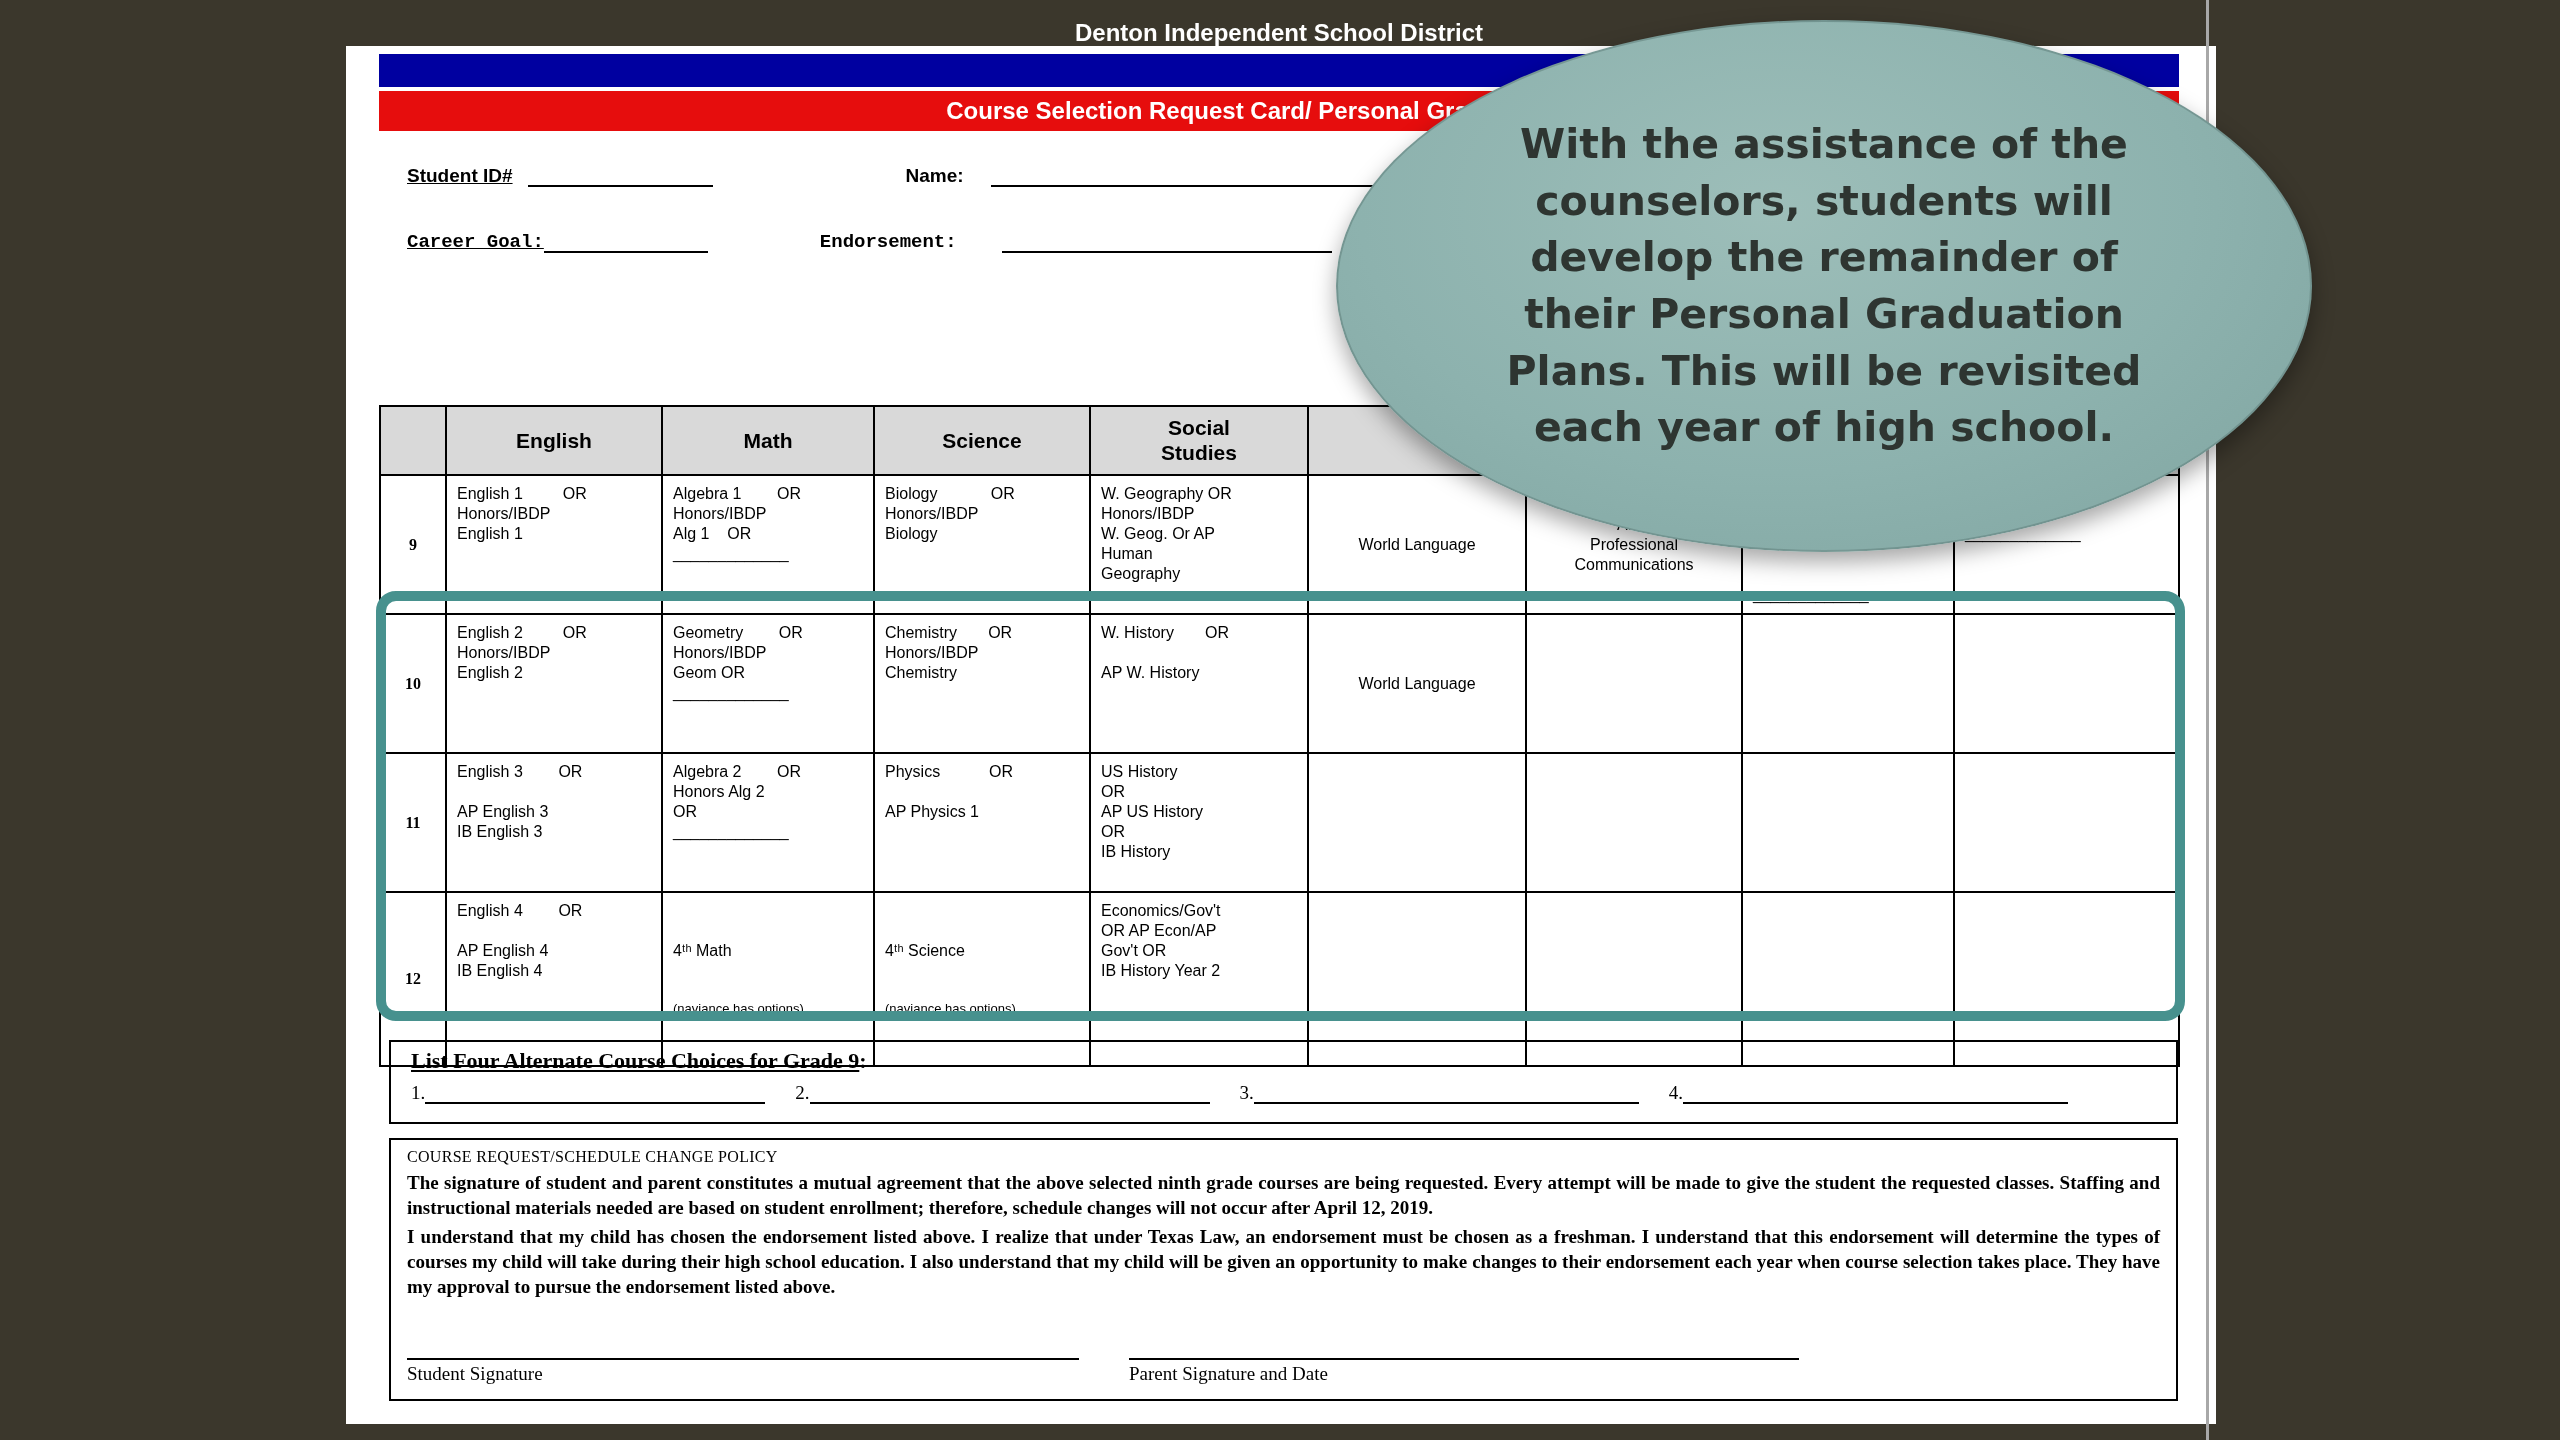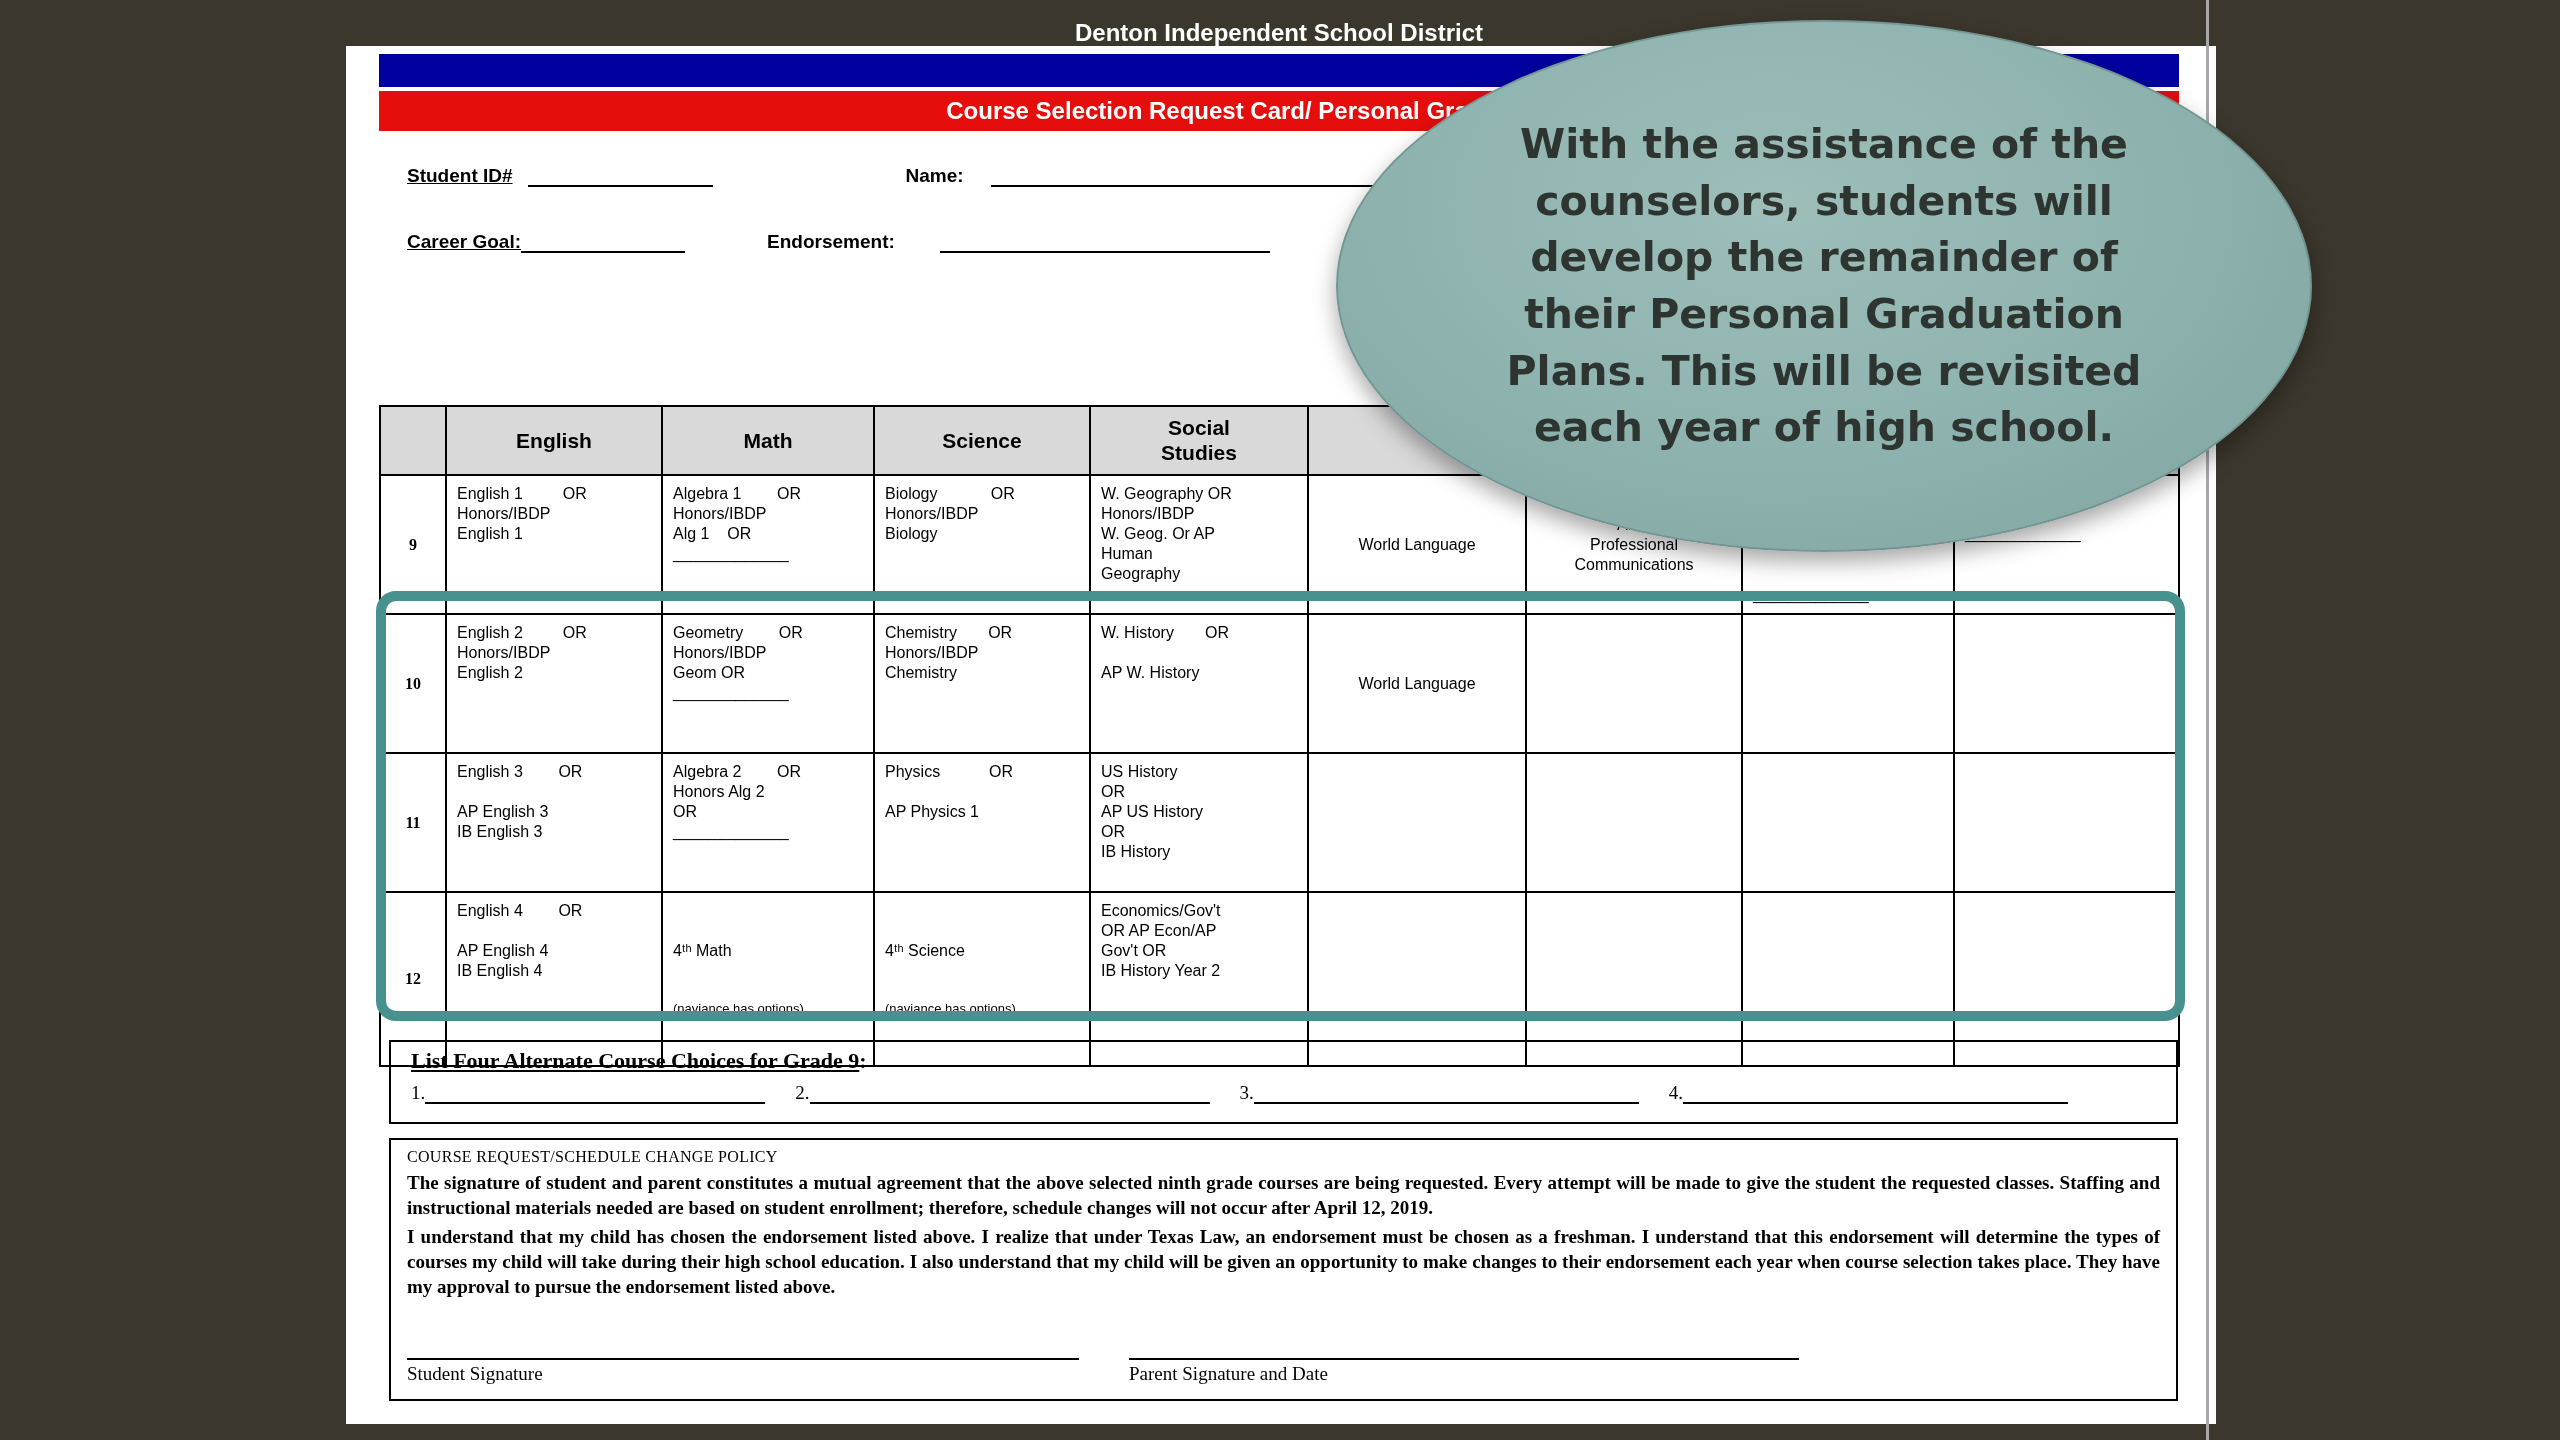--- a/index.html
+++ b/index.html
@@ -84,24 +84,24 @@
       <span>Course Selection Request Card/ Personal Graduation Plan</span>
     </div>
 
     <div class="field-line" style="top:118px;gap:15px;">
       <span class="lbl-u">Student ID#</span>
       <span class="blank" style="width:185px;"></span>
       <span style="margin-left:178px;">Name:</span>
       <span class="blank" style="width:455px;margin-left:12px;"></span>
     </div>
 
-    <div class="field-line" style="top:184px;">
+    <div class="field-line" style="top:184px;font-family:Liberation Mono, monospace;">
       <span class="lbl-u">Career Goal:</span>
       <span class="blank" style="width:164px;"></span>
-      <span style="margin-left:82px;">Endorsement:</span>
+      <span style="margin-left:112px;">Endorsement:</span>
       <span class="blank" style="width:330px;margin-left:45px;"></span>
     </div>
 
 
     <table class="ctable">
       <colgroup>
         <col style="width:66px">
           <col style="width:216px">
           <col style="width:212px">
           <col style="width:216px">

